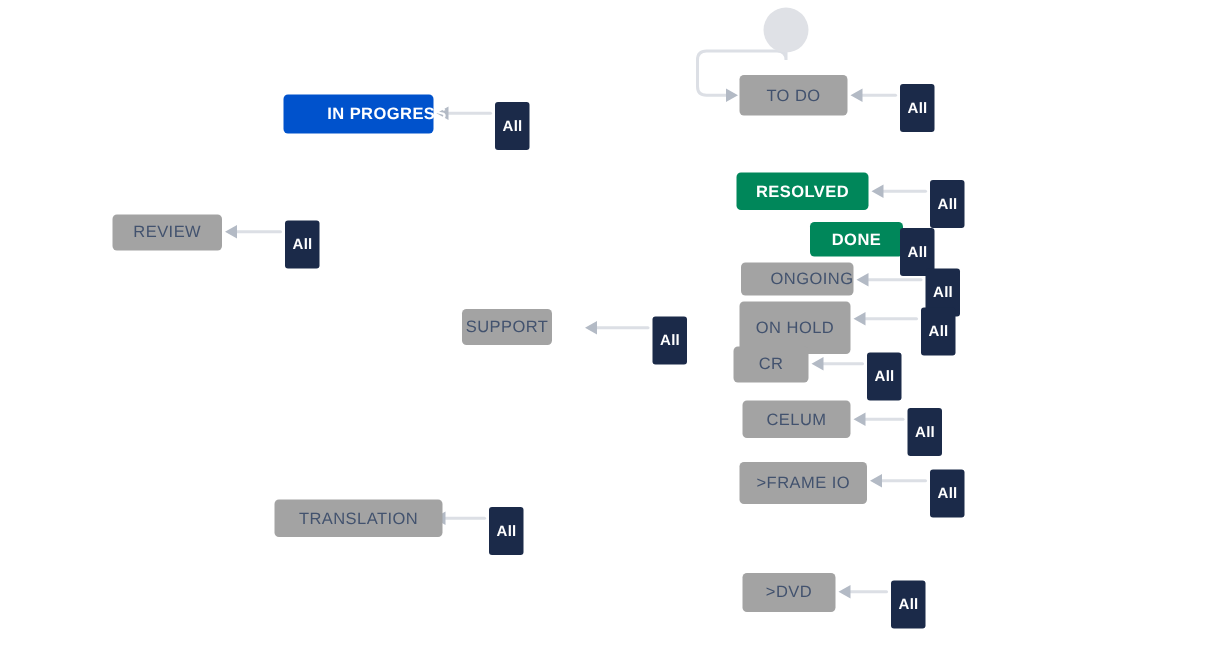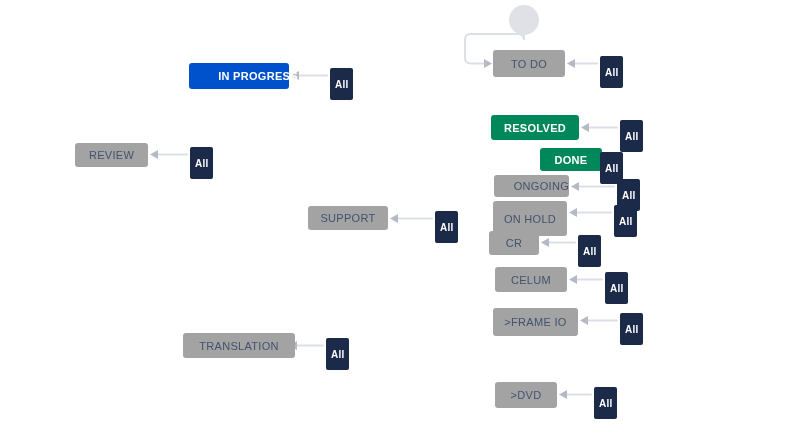--- a/index.html
+++ b/index.html
@@ -160,21 +160,21 @@
       </div>
       <div class="node grey" style="left: 75px; top: 143px; width: 73px; height: 24px;">
         <span>REVIEW</span>
       </div>
       <div class="node grey" style="left: 494px; top: 175px; width: 75px; height: 22px; justify-content: flex-end;">
         <span>ONGOING</span>
       </div>
       <div class="node grey" style="left: 493px; top: 201px; width: 74px; height: 35px;">
         <span>ON HOLD</span>
       </div>
-      <div class="node grey" style="left: 308px; top: 206px; width: 80px; height: 24px;">
+      <div class="node grey" style="left: 308px; top: 206px; width: 60px; height: 24px;">
         <span>SUPPORT</span>
       </div>
       <div class="node grey" style="left: 489px; top: 231px; width: 50px; height: 24px; text-align: right;">
         <span>CR</span>
       </div>
       <div class="node grey" style="left: 495px; top: 267px; width: 72px; height: 25px;">
         <span>CELUM</span>
       </div>
       <div class="node grey" style="left: 493px; top: 308px; width: 85px; height: 28px;">
         <span>&gt;FRAME IO</span>

